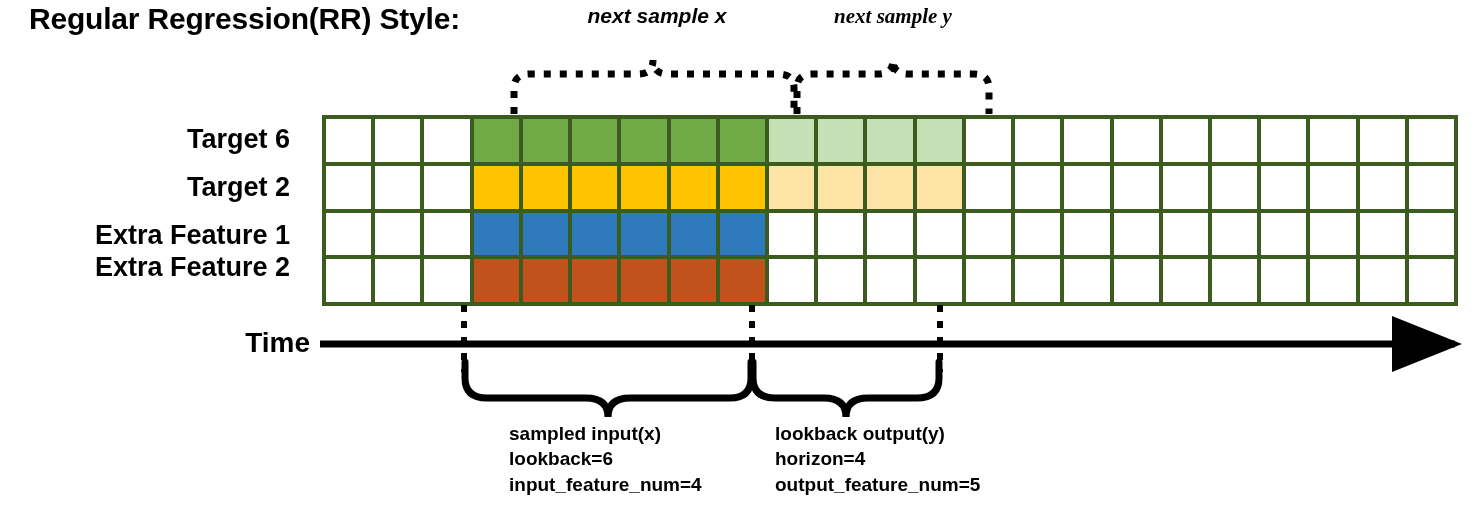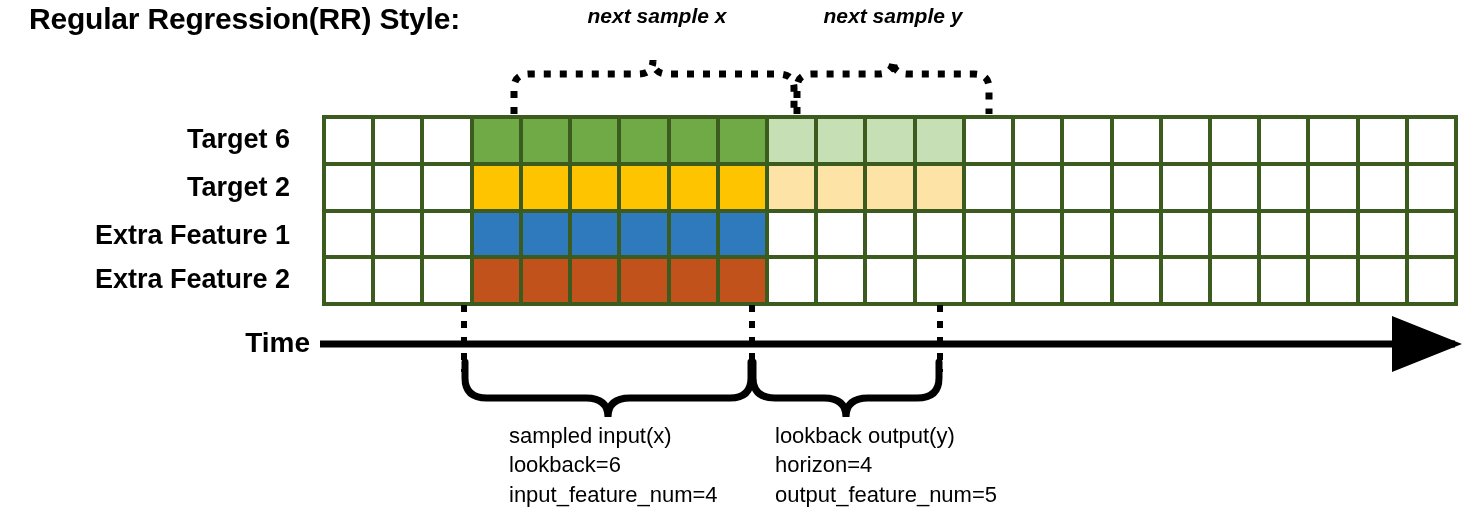--- a/index.html
+++ b/index.html
@@ -133,27 +133,27 @@
   .top-note {
     position: absolute;
     font-size: 21px;
     font-style: italic;
     font-weight: bold;
     color: #000;
     white-space: nowrap;
     text-align: center;
   }
   #note-x { left: 512px; top: 4px; width: 290px; }
-  #note-y { left: 795px; top: 4px; width: 196px; }
+  #note-y { left: 795px; top: 4px; width: 196px; font-family: Liberation Serif, serif; }
 
   
   .bottom-block {
     position: absolute;
-    font-size: 22px;
-    font-weight: normal;
+    font-size: 19px;
+    font-weight: bold;
     color: #000;
     line-height: 1.33;
     white-space: nowrap;
   }
   #block-input  { left: 509px; top: 421px; }
   #block-output { left: 775px; top: 421px; }
   .bottom-block div { display: block; }
 </style>
 </head>
 <body>
@@ -168,21 +168,21 @@
   <div id="labels-col">
     <div class="row-label-slot" style="top:0px;">
       <span class="row-label" style="position:static;width:auto;">Target 6</span>
     </div>
     <div class="row-label-slot" style="top:48px;">
       <span class="row-label" style="position:static;width:auto;">Target 2</span>
     </div>
     <div class="row-label-slot" style="top:96px;">
       <span class="row-label" style="position:static;width:auto;">Extra Feature 1</span>
     </div>
-    <div class="row-label-slot" style="top:140px;padding-left:16px;">
+    <div class="row-label-slot" style="top:128px;padding-left:16px;">
       <span class="row-label" style="position:static;width:auto;">Extra Feature 2</span>
     </div>
   </div>
 
   <div id="grid">
       <div class="grid-row">
         <div class="cell c-white"></div>
         <div class="cell c-white"></div>
         <div class="cell c-white"></div>
         <div class="cell c-green"></div>

